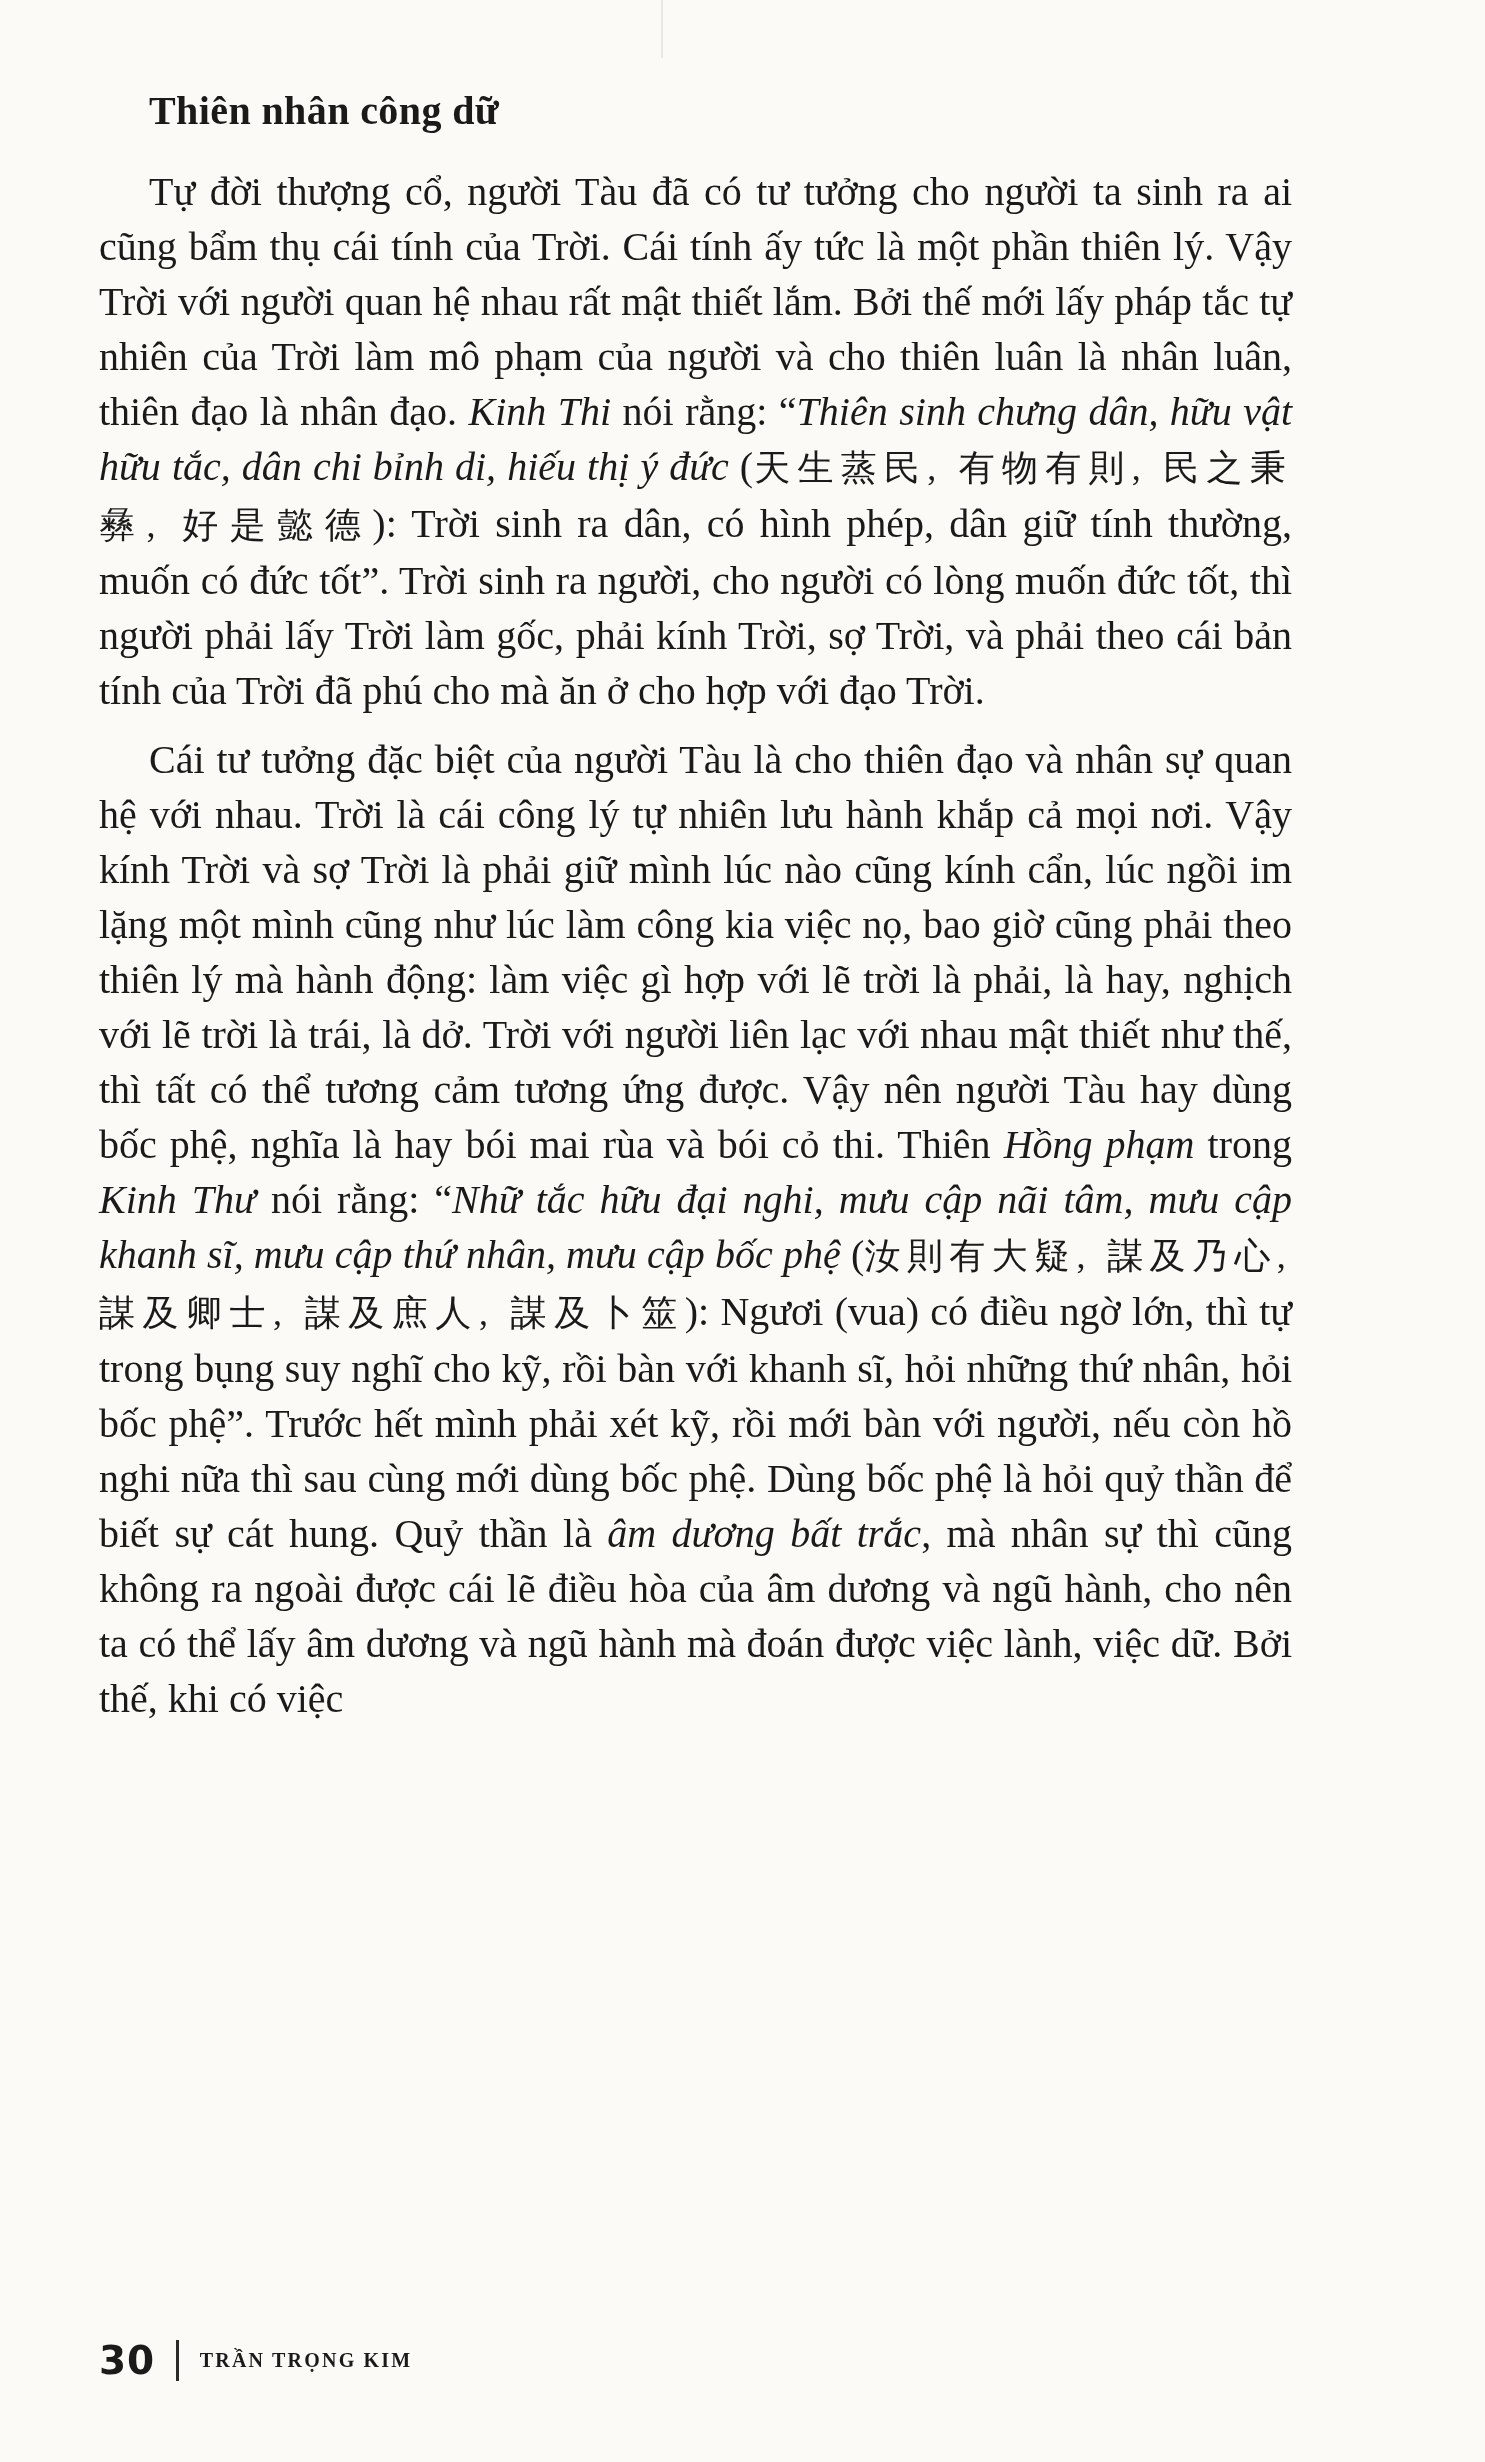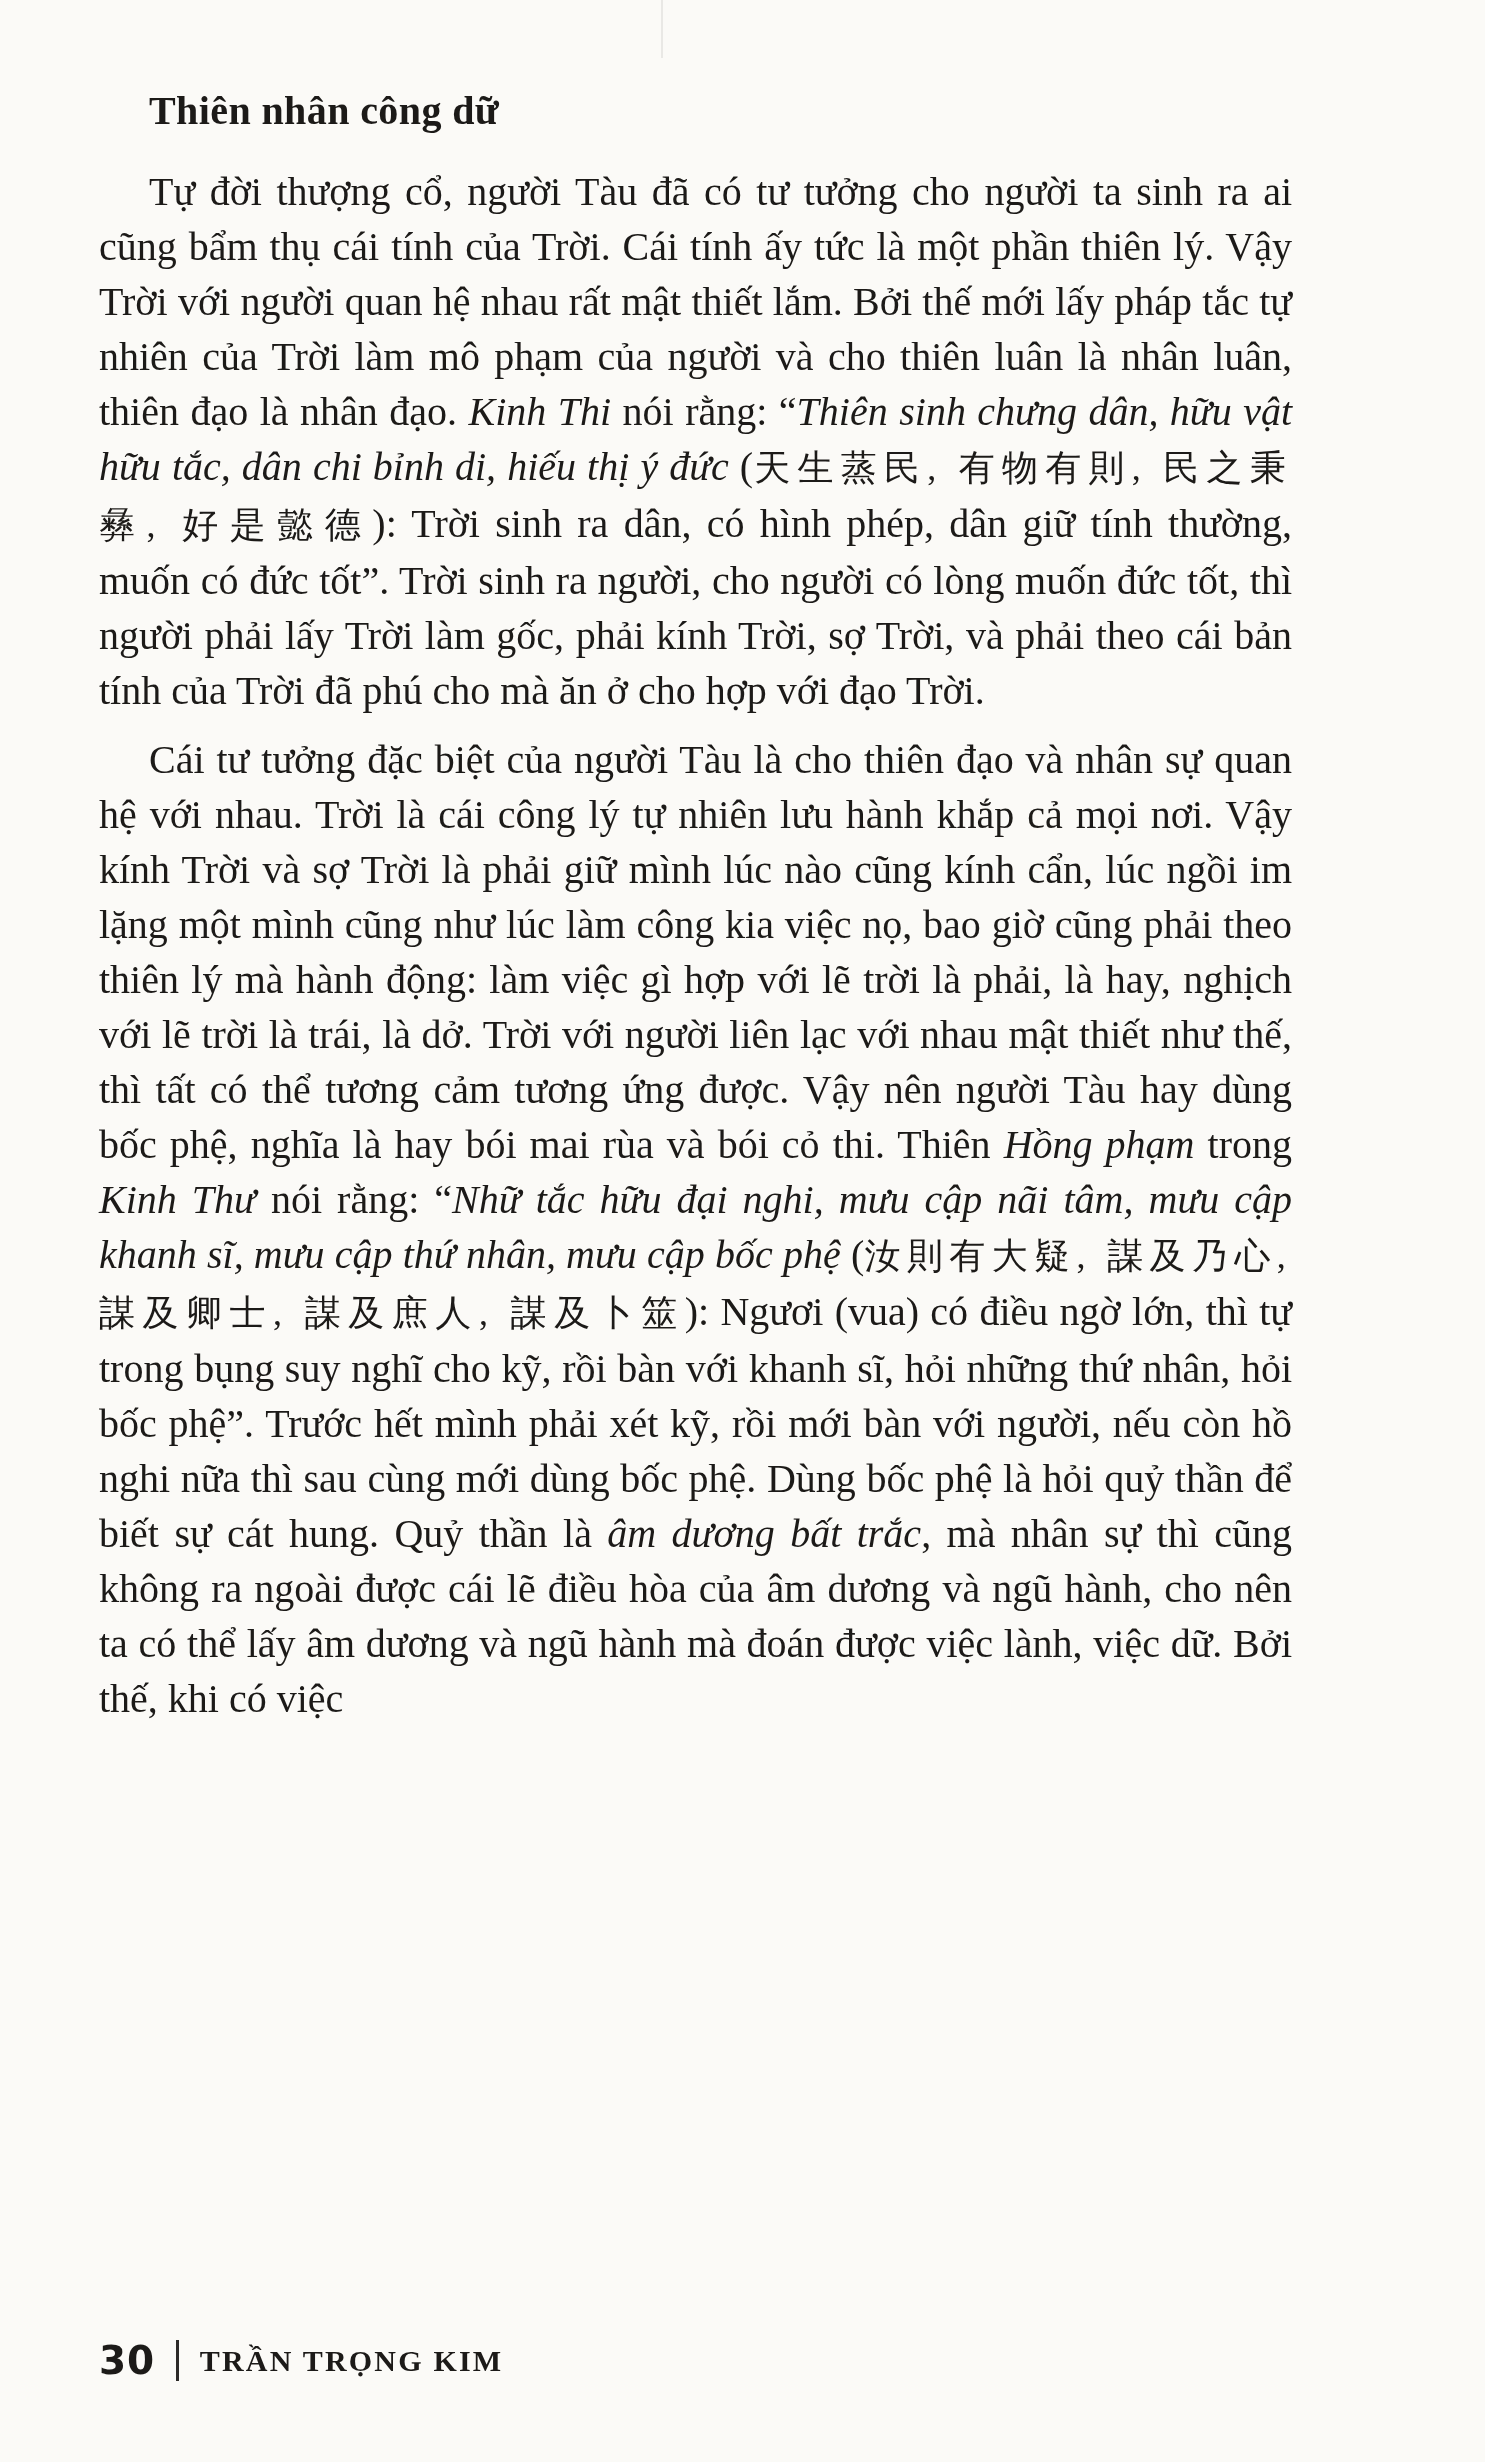--- a/index.html
+++ b/index.html
@@ -72,21 +72,21 @@
     font-weight: 700;
     font-family: "DejaVu Sans", "Liberation Sans", sans-serif;
     letter-spacing: 0.9px;
   }
   .divider {
     width: 2.7px;
     height: 41px;
     background: #2c2a28;
   }
   .author {
-    font-size: 30px;
+    font-size: 20px;
     font-weight: 600;
     letter-spacing: 2.2px;
   }
 </style>
 </head>
 <body>
 
 <div class="page">
 
   <div class="crease"></div>

